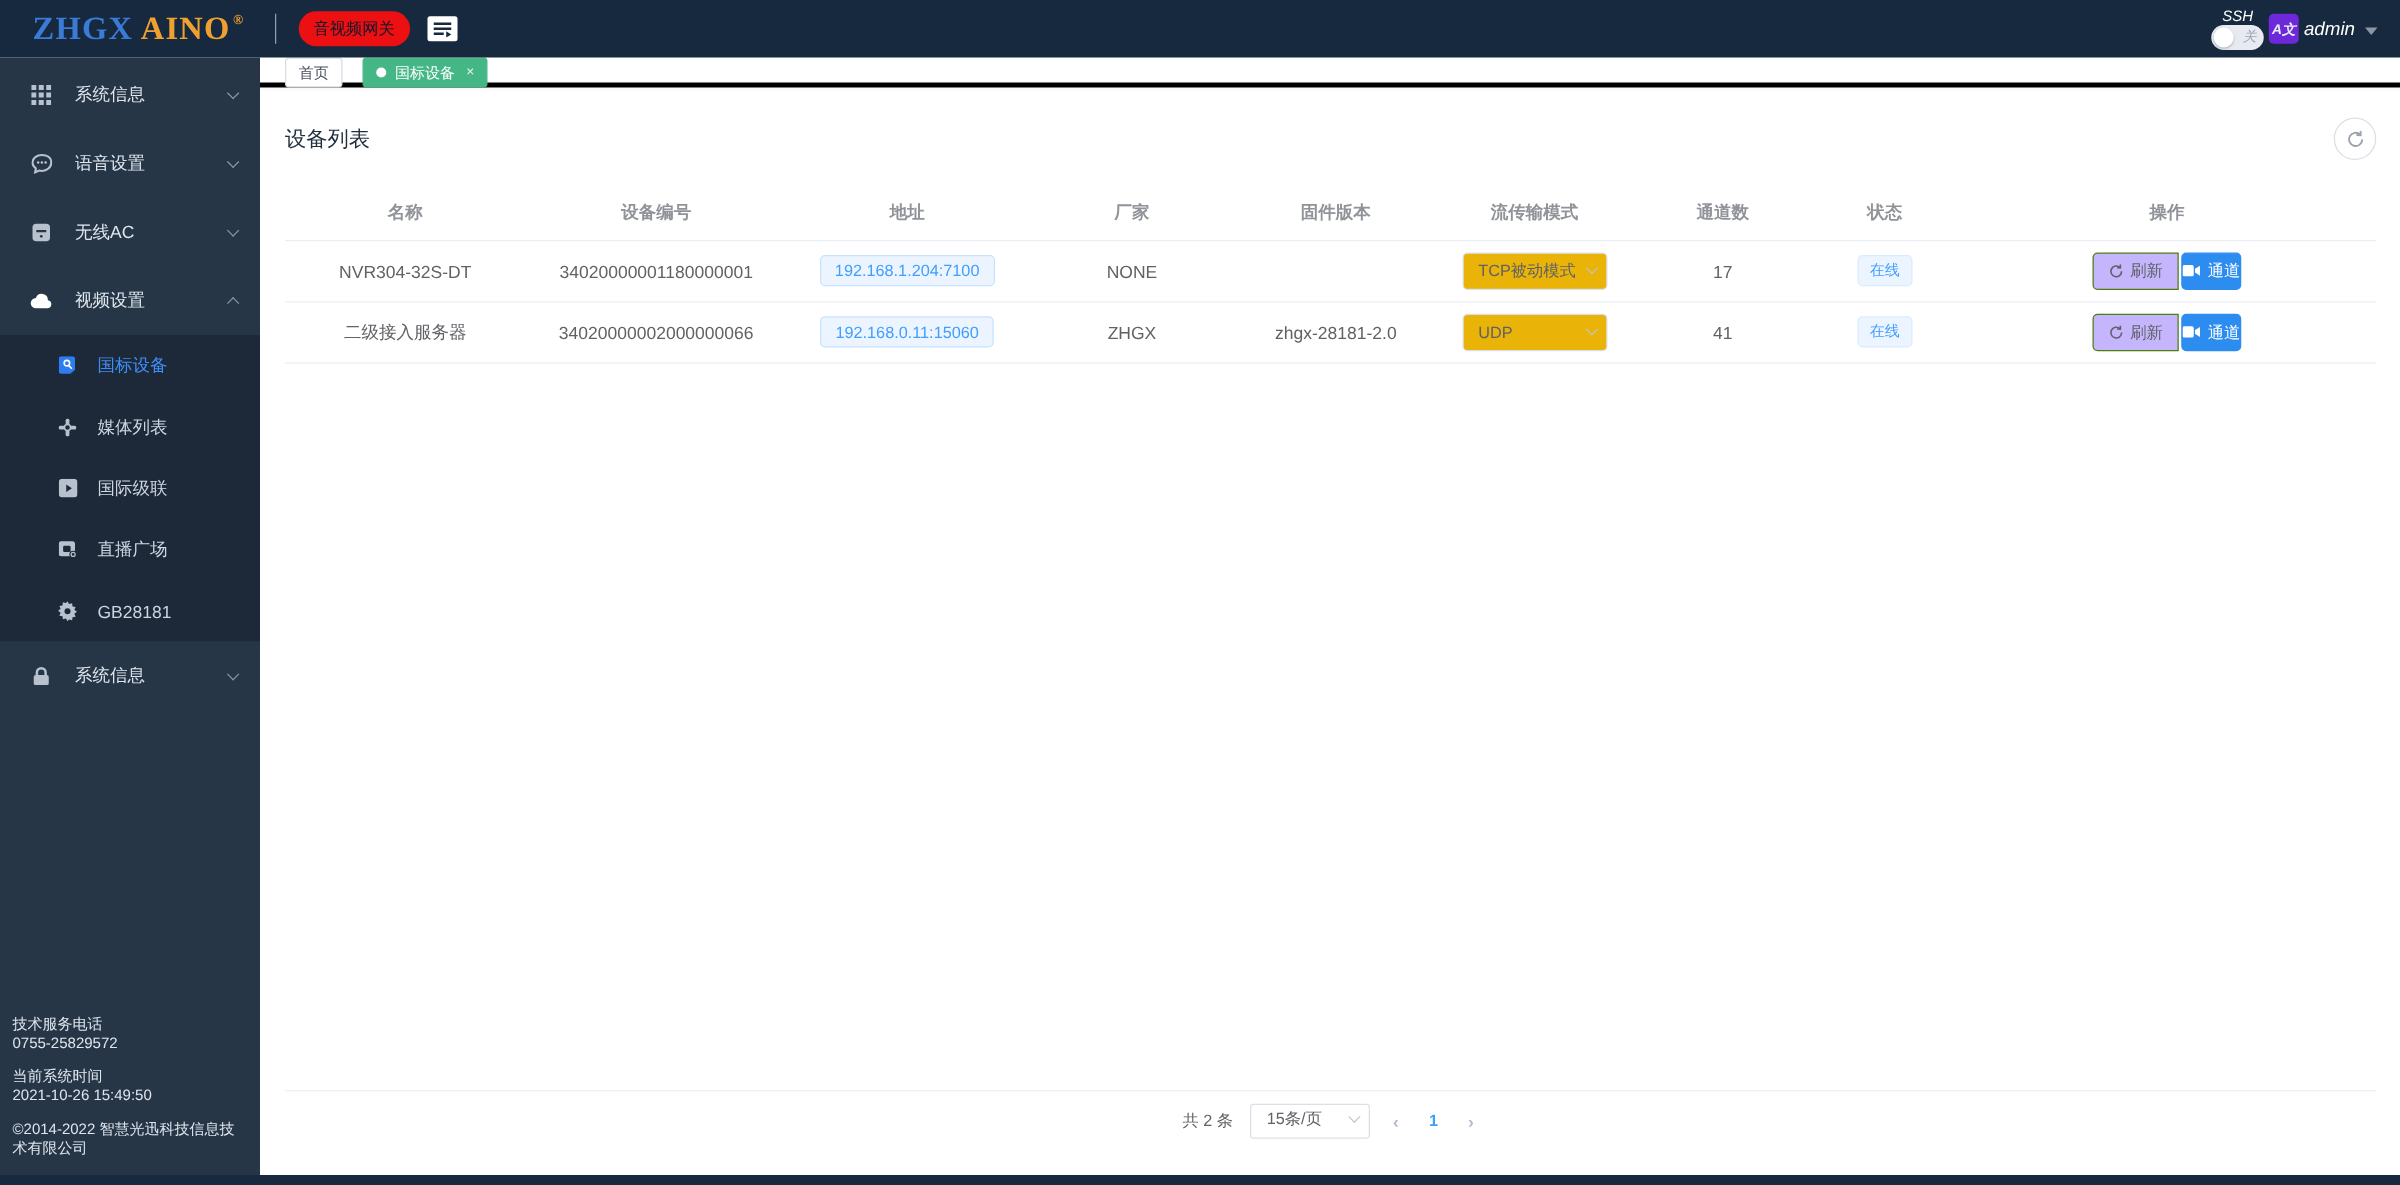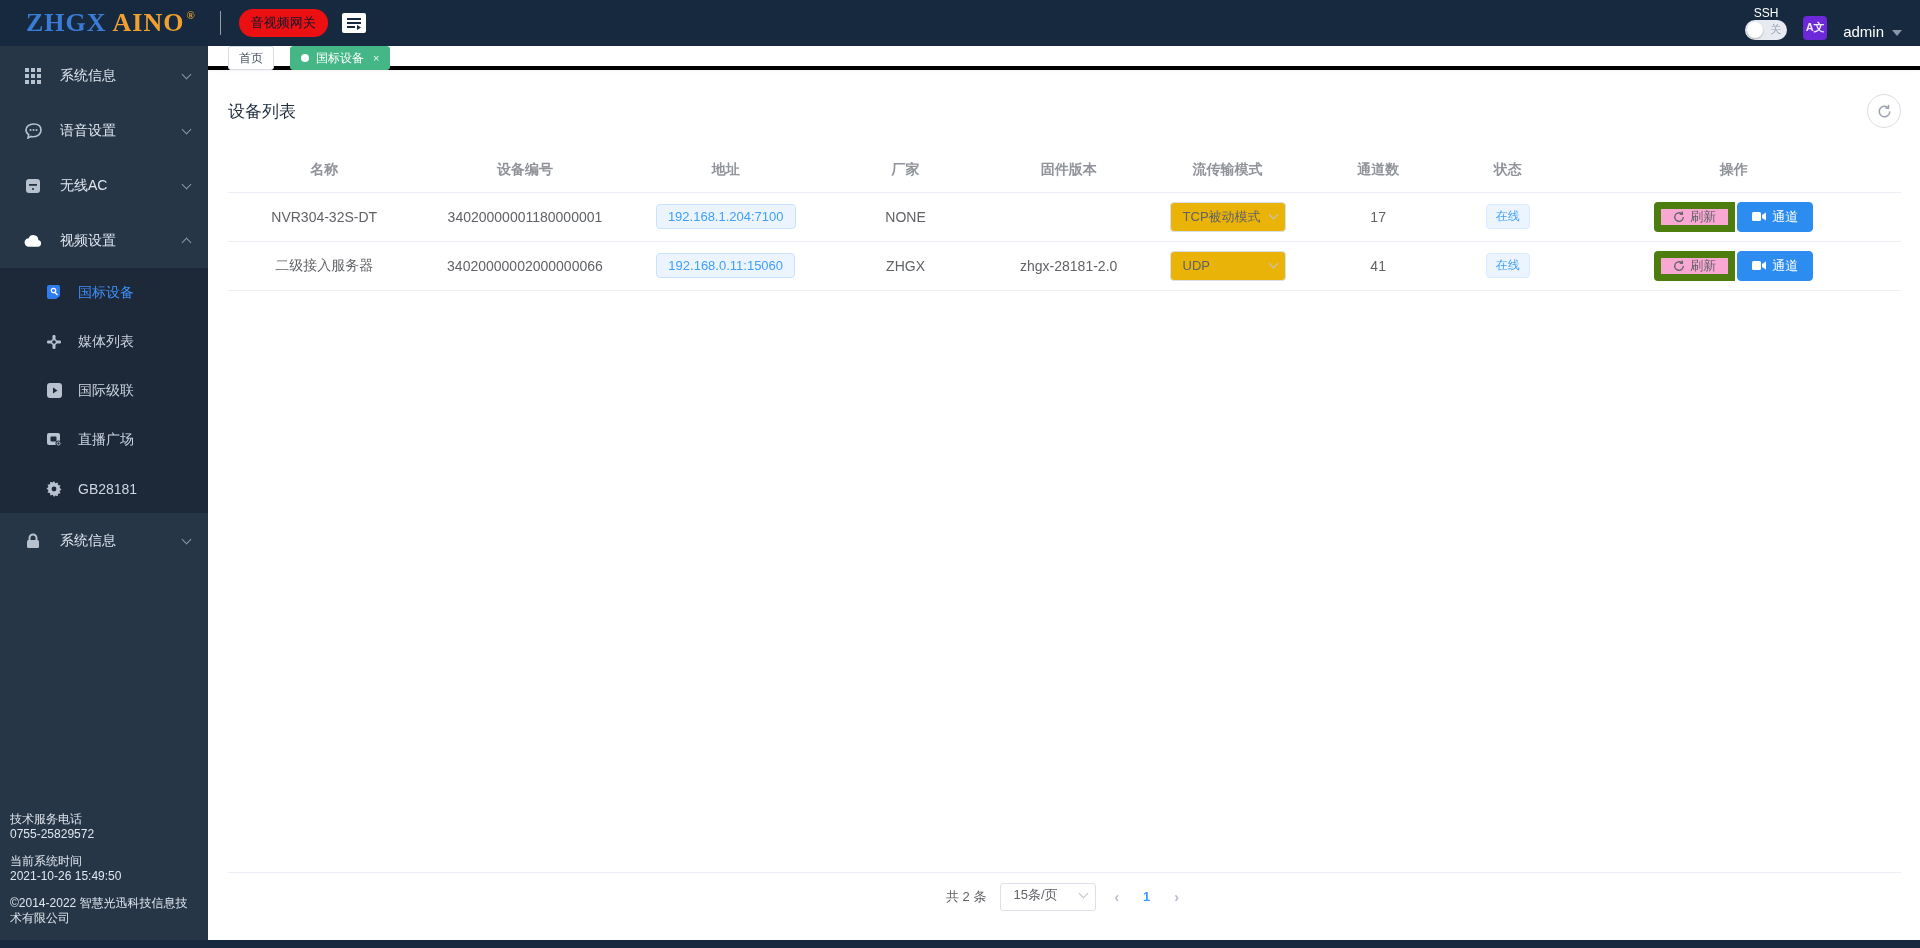--- a/index.html
+++ b/index.html
@@ -9,21 +9,21 @@
   
   .topbar { height:46px; background:#16293e; display:flex; align-items:center; justify-content:space-between; padding:0 18px 0 26px; position:relative; z-index:5; }
   .topbar-left { display:flex; align-items:center; gap:14px; }
   .logo { display:flex; align-items:baseline; font-family:"Liberation Serif","DejaVu Serif",serif; font-weight:bold; font-size:26px; letter-spacing:1px; cursor:default; }
   .logo .p1 { color:#3a7bd5; }
   .logo .p2 { color:#f0a030; margin-left:6px; }
   .logo .reg { color:#f0a030; font-size:11px; margin-left:2px; position:relative; top:-12px; }
   .top-divider { width:1px; height:24px; background:rgba(255,255,255,.55); margin:0 4px 0 10px; }
   .gw-btn { background:#ec1013; color:#0f172a; font-size:13px; border:none; border-radius:14px; padding:5px 12px; cursor:pointer; }
   .news-icon { width:24px; height:20px; background:#fff; border-radius:2px; display:flex; align-items:center; justify-content:center; cursor:pointer; }
-  .topbar-right { display:flex; align-items:flex-end; gap:16px; }
+  .topbar-right { display:flex; align-items:center; gap:4px;font-style:italic; }
   .ssh-block { display:flex; flex-direction:column; align-items:center; }
   .ssh-label { color:#fff; font-size:12px; line-height:13px; }
   .toggle { width:42px; height:20px; background:#e7ebf1; border-radius:10px; position:relative; display:flex; align-items:center; justify-content:flex-end; padding-right:6px; cursor:pointer; }
   .toggle .knob { position:absolute; left:2px; top:2px; width:16px; height:16px; border-radius:50%; background:#fff; box-shadow:0 1px 2px rgba(0,0,0,.25); }
   .toggle .state { color:#9aa5b4; font-size:11px; }
   .lang-icon { width:24px; height:24px; border-radius:4px; background:#6d28d9; color:#e9eef4; font-size:11px; display:flex; align-items:center; justify-content:center; cursor:pointer; font-weight:bold; }
   .user { display:flex; align-items:center; gap:8px; cursor:pointer; }
   .user .name { color:#fff; font-size:15px; }
   .caret-down { width:0; height:0; border-left:5px solid transparent; border-right:5px solid transparent; border-top:6px solid #8b97a6; margin-top:3px; }
 
@@ -60,22 +60,22 @@
 
   table.devices { width:100%; border-collapse:collapse; table-layout:fixed; margin-top:14px; }
   table.devices th { font-size:14px; color:#909399; font-weight:600; height:44px; text-align:center; }
   table.devices td { font-size:14px; color:#606266; height:49px; text-align:center; border-top:1px solid #ebeef5; }
   table.devices tr.row:last-child td { border-bottom:1px solid #ebeef5; }
   .addr-pill { display:inline-block; background:#ecf5ff; border:1px solid #c6e2ff; color:#409eff; font-size:13px; border-radius:4px; padding:4px 11px; cursor:pointer; }
   .mode-select { width:116px; height:30px; margin:0 auto; border:1px solid #dcdfe6; border-radius:4px; display:flex; align-items:center; justify-content:space-between; padding:0 8px 0 12px; background:#eab308; color:#606266; font-size:13px; cursor:pointer; }
   .sel-caret { width:7px; height:7px; border-right:1.5px solid #c0c4cc; border-bottom:1.5px solid #c0c4cc; transform:rotate(45deg); margin-top:-4px; }
   .status-badge { display:inline-block; background:#ecf5ff; border:1px solid #d9ecff; color:#409eff; font-size:12px; border-radius:4px; padding:3px 9px; }
   .ops { display:flex; justify-content:center; align-items:center; }
-  .btn-refresh { height:30px; background:#f9a8d4; border:7px solid #4d7c0f; border-radius:4px 0 0 4px; color:#606266; font-size:13px; padding:0 12px; display:flex; align-items:center; gap:5px; cursor:pointer; }
-  .btn-channel { height:30px; background:#2d8cf0; border:1px solid #2d8cf0; border-radius:4px; color:#fff; font-size:13px; padding:0 14px; display:flex; align-items:center; gap:6px; cursor:pointer; margin-left:2px; }
+  .btn-refresh { height:30px; background:#c4b5fd; border:1px solid #4d7c0f; border-radius:4px 0 0 4px; color:#606266; font-size:13px; padding:0 12px; display:flex; align-items:center; gap:5px; cursor:pointer; }
+  .btn-channel { height:30px; background:#2d8cf0; border:1px solid #2d8cf0; border-radius:4px; color:#fff; font-size:13px; padding:0 0; display:flex; align-items:center; gap:6px; cursor:pointer; margin-left:2px; }
 
   .spacer { flex:1; }
   .pager { border-top:1px solid #ebeef5; height:68px; display:flex; justify-content:center; align-items:flex-start; padding-top:10px; gap:14px; }
   .pager .total { font-size:13px; color:#606266; line-height:28px; }
   .size-select { width:96px; height:28px; border:1px solid #dcdfe6; border-radius:3px; display:flex; align-items:center; justify-content:space-between; padding:0 8px 4px 12px; color:#606266; font-size:13px; background:#fff; cursor:pointer; }
   .pg-arrow { font-size:14px; color:#b4bccc; line-height:28px; padding:0 4px; cursor:pointer; font-weight:bold; }
   .pg-num { font-size:13px; color:#409eff; font-weight:bold; line-height:28px; padding:0 6px; cursor:pointer; }
 
   .bottom-strip { height:8px; background:#16293e; }
 

